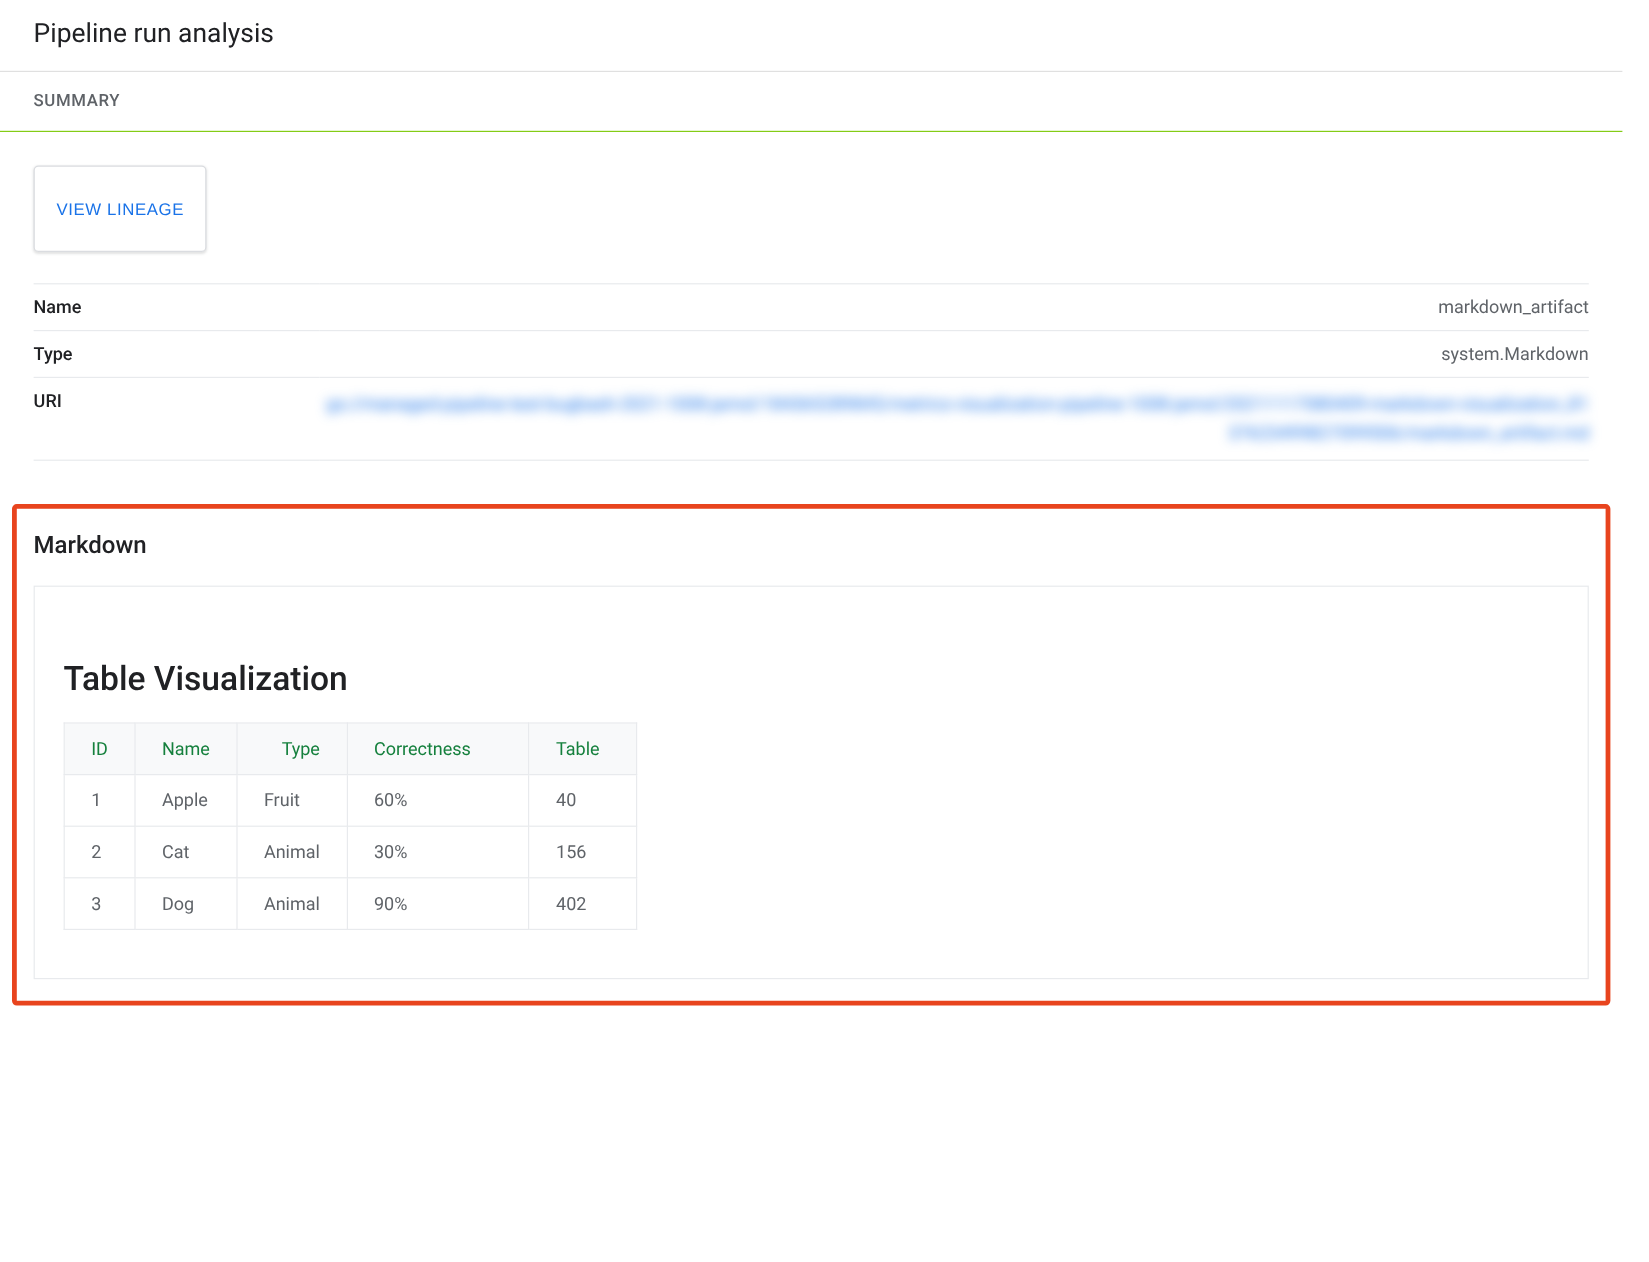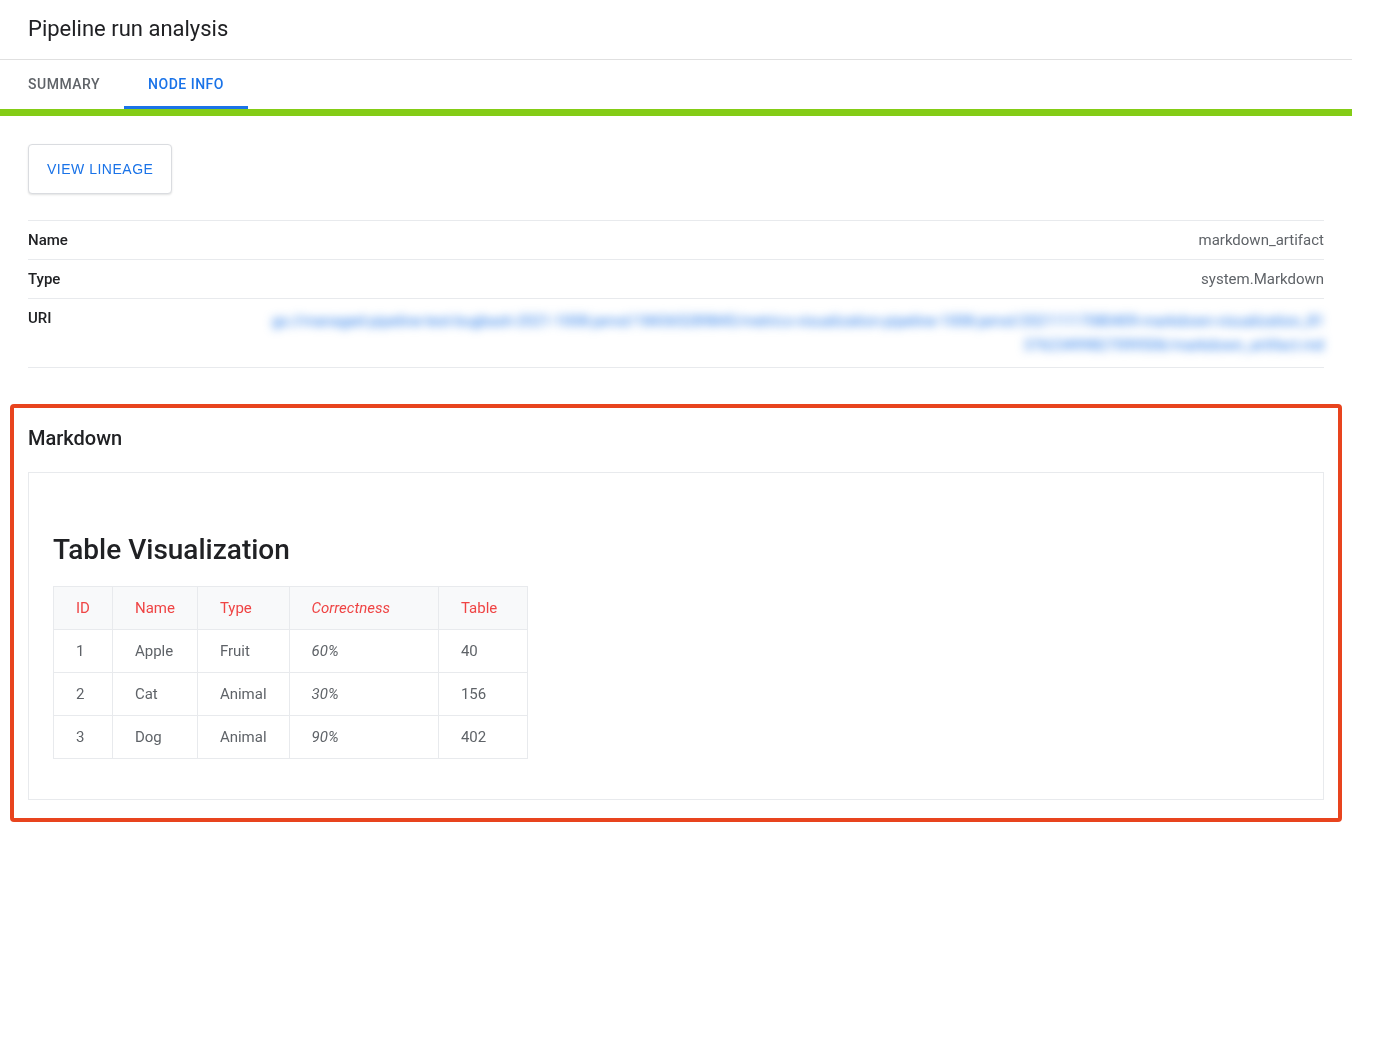--- a/index.html
+++ b/index.html
@@ -19,21 +19,21 @@
     }
     .page-title {
       font-size: 22px;
       font-weight: 400;
       color: #202124;
       padding: 16px 28px 18px 28px;
     }
     .tabs {
       display: flex;
       border-top: 1px solid #e0e0e0;
-      border-bottom: 7px solid #84cc16;
+      border-bottom: 1px solid #84cc16;
       padding: 0 28px;
     }
     .tab {
       padding: 16px 24px 14px 24px;
       font-size: 14px;
       font-weight: 500;
       letter-spacing: 0.5px;
       color: #5f6368;
       cursor: pointer;
       border-bottom: 3px solid transparent;
@@ -53,21 +53,21 @@
       font-size: 20px;
       font-weight: 500;
       color: #202124;
       margin-bottom: 26px;
     }
     .btn {
       display: inline-block;
       background: #ffffff;
       border: 1px solid #dadce0;
       border-radius: 4px;
-      padding: 16px 18px;
+      padding: 27px 18px;
       font-size: 14px;
       font-weight: 500;
       letter-spacing: 0.5px;
       color: #1a73e8;
       cursor: pointer;
       box-shadow: 0 1px 2px rgba(60,64,67,0.15);
     }
     .info-table {
       width: 100%;
       margin-top: 26px;
@@ -121,48 +121,46 @@
       margin-bottom: 20px;
     }
     .viz-table {
       border-collapse: collapse;
       font-size: 15px;
     }
     .viz-table th {
       background: #f8f9fa;
       border: 1px solid #e8eaed;
       padding: 12px 22px;
-      text-align: left;
+      text-align: right;
       font-weight: 400;
-      color: #ef4444;
+      color: #15803d;
     }
     .viz-table td {
       border: 1px solid #e8eaed;
       padding: 12px 22px;
       color: #5f6368;
     }
       .viz-table th:nth-child(4),
       .viz-table td:nth-child(4) {
         padding-right: 48px;
-        font-style: italic;
       }
       .viz-table th:nth-child(5),
       .viz-table td:nth-child(5) {
         padding-right: 30px;
       }
   </style>
 </head>
 <body>
 
 <div class="container">
   <h1 class="page-title">Pipeline run analysis</h1>
 
   <div class="tabs">
     <div class="tab">SUMMARY</div>
-    <div class="tab active">NODE INFO</div>
   </div>
 
   <div class="content">
 
     <button class="btn">VIEW LINEAGE</button>
 
     <table class="info-table">
       <tbody>
           <tr class="info-row">
         <td class="info-label">Name</td>

